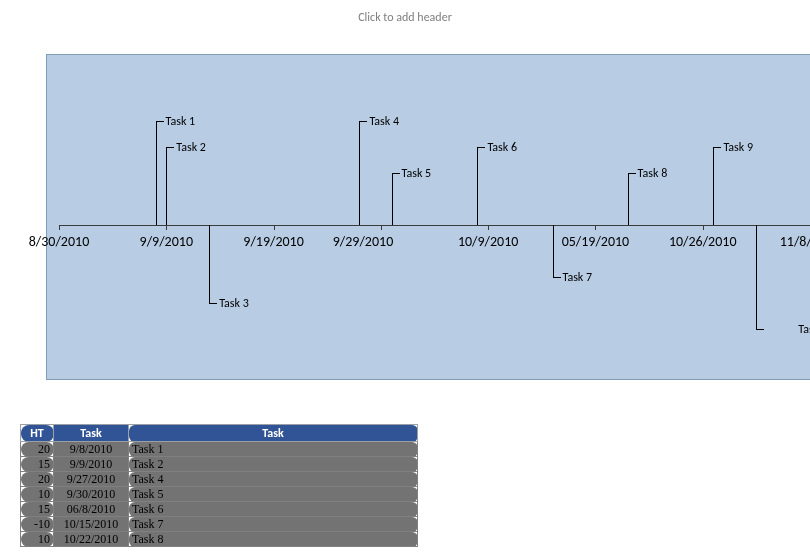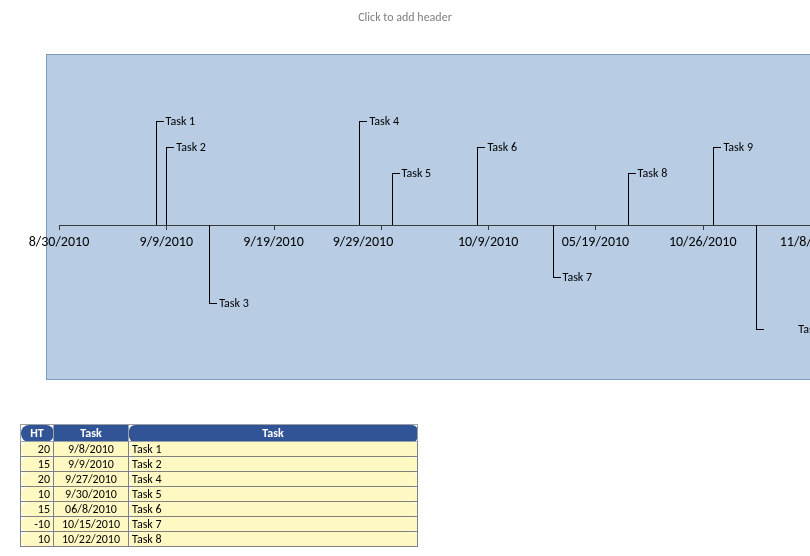--- a/index.html
+++ b/index.html
@@ -96,21 +96,22 @@
     font-weight: bold;
     border: 1px solid #9aa0a6;
     padding: 1px 4px;
     text-align: center;
   }
   .data-table td {
     border: 1px solid #808080;
     padding: 0 3px;
     height: 14px;
     line-height: 14px;
-    background: #fef9c3;
+    background: #737373;
+    font-family: Liberation Serif, serif;
   }
   .col-ht   { width: 24px; text-align: right; border-radius: 8px;}
   .col-date { width: 66px; text-align: center;}
   .col-task { width: 280px; text-align: left; border-radius: 6px; }
 </style>
 </head>
 <body>
 
 <div class="header-placeholder">Click to add header</div>
 

